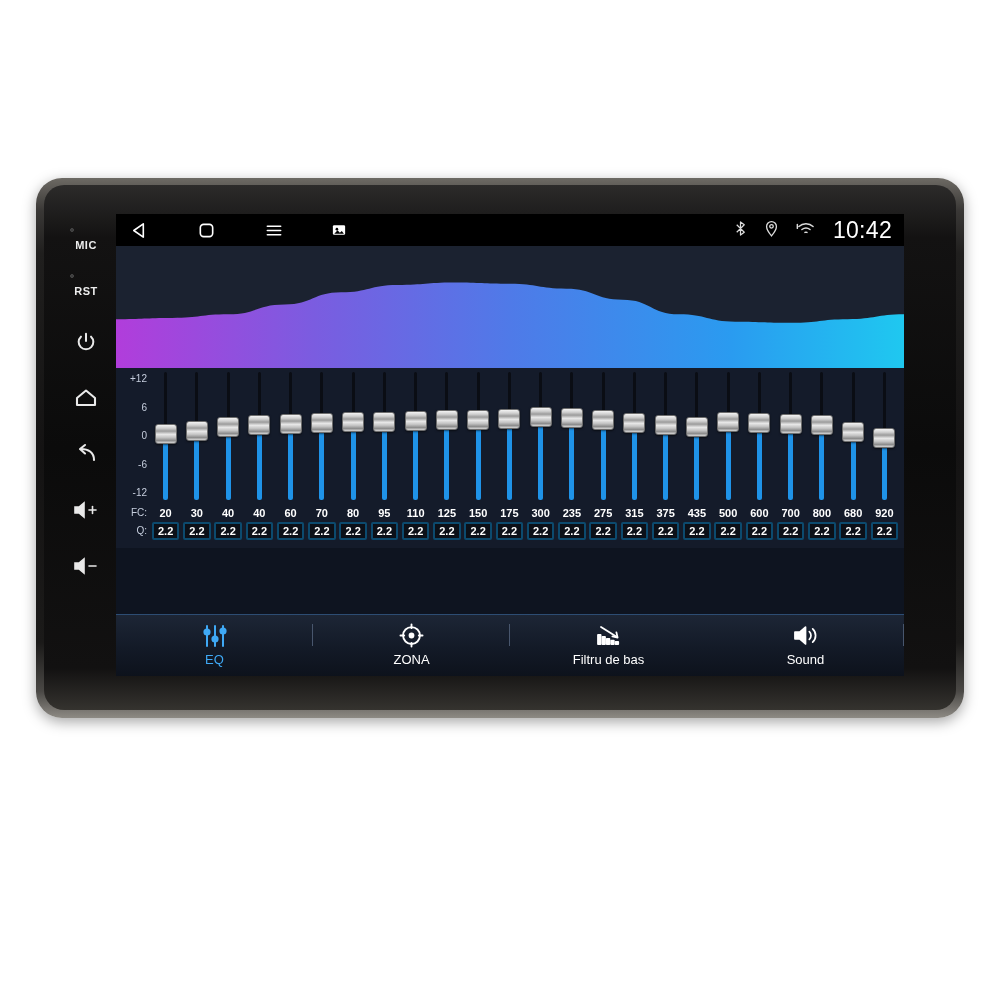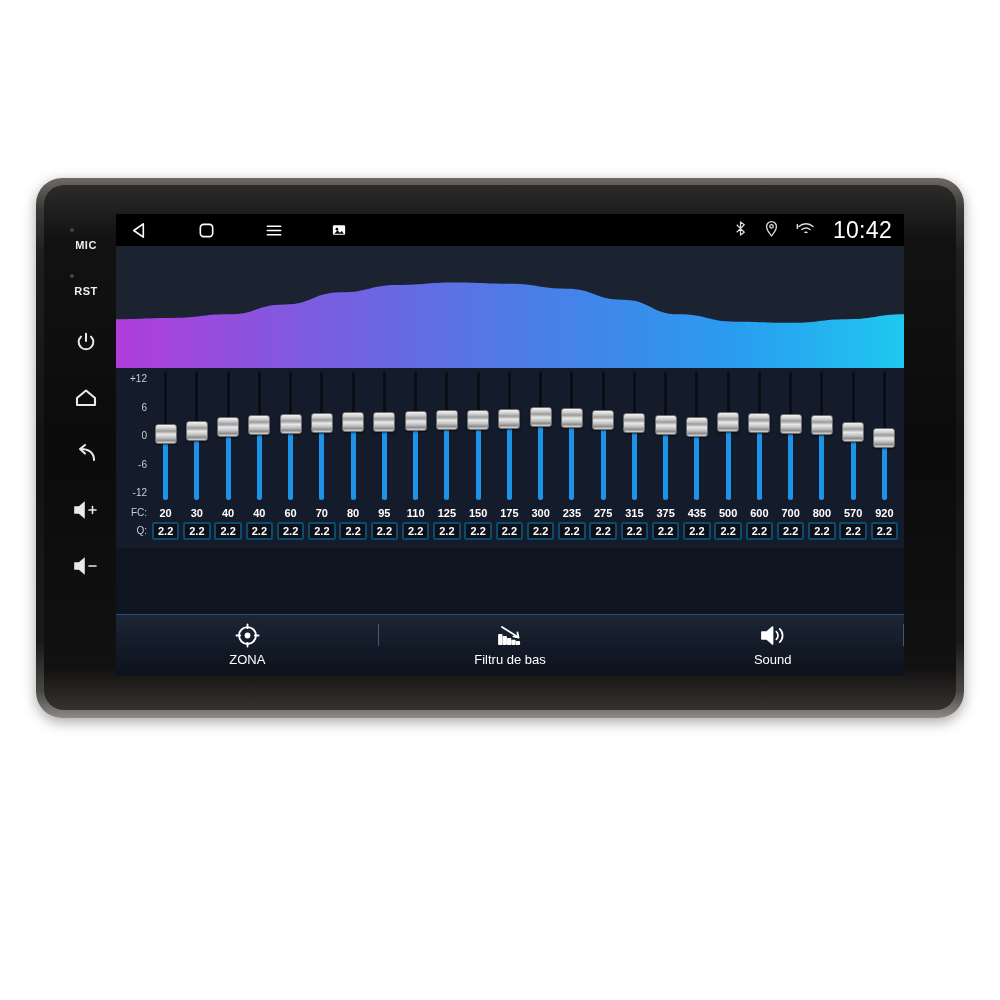--- a/index.html
+++ b/index.html
@@ -510,21 +510,21 @@
               <div class="fcell">300</div>
               <div class="fcell">235</div>
               <div class="fcell">275</div>
               <div class="fcell">315</div>
               <div class="fcell">375</div>
               <div class="fcell">435</div>
               <div class="fcell">500</div>
               <div class="fcell">600</div>
               <div class="fcell">700</div>
               <div class="fcell">800</div>
-              <div class="fcell">570</div>
+              <div class="fcell">680</div>
               <div class="fcell">920</div>
             </div>
         </div>
         <div id="qrow">
           <div class="rowlabel">Q:</div>
           <div class="rowcells" id="qcells">
               <div class="qcell">
                 <div class="qbox">2.2</div>
               </div>
               <div class="qcell">
@@ -594,20 +594,34 @@
                 <div class="qbox">2.2</div>
               </div>
               <div class="qcell">
                 <div class="qbox">2.2</div>
               </div>
             </div>
         </div>
       </div>
 
       <div id="tabbar">
+          <div class="tab active">
+            <span class="ticon">
+              <svg width="26" height="24" viewBox="0 0 26 24" fill="none" stroke="#3fa9f5" stroke-width="2" stroke-linecap="round">
+                <path d="M5 2 V22"></path>
+                <path d="M13 2 V22"></path>
+                <path d="M21 2 V22"></path>
+                <circle cx="5" cy="8" r="2.6" fill="#3fa9f5"></circle>
+                <circle cx="13" cy="15" r="2.6" fill="#3fa9f5"></circle>
+                <circle cx="21" cy="7" r="2.6" fill="#3fa9f5"></circle>
+              </svg>
+            </span>
+            <span class="tlabel">EQ</span>
+            <span class="tabsep"></span>
+          </div>
           <div class="tab">
             <span class="ticon">
               <svg width="25" height="25" viewBox="0 0 26 26" fill="none" stroke="#ffffff" stroke-width="1.9" stroke-linecap="round">
                 <circle cx="13" cy="13" r="8.8"></circle>
                 <circle cx="13" cy="13" r="3" fill="#ffffff" stroke="none"></circle>
                 <path d="M13 1.5 V5.4"></path>
                 <path d="M13 20.6 V24.5"></path>
                 <path d="M1.5 13 H5.4"></path>
                 <path d="M20.6 13 H24.5"></path>
               </svg>

